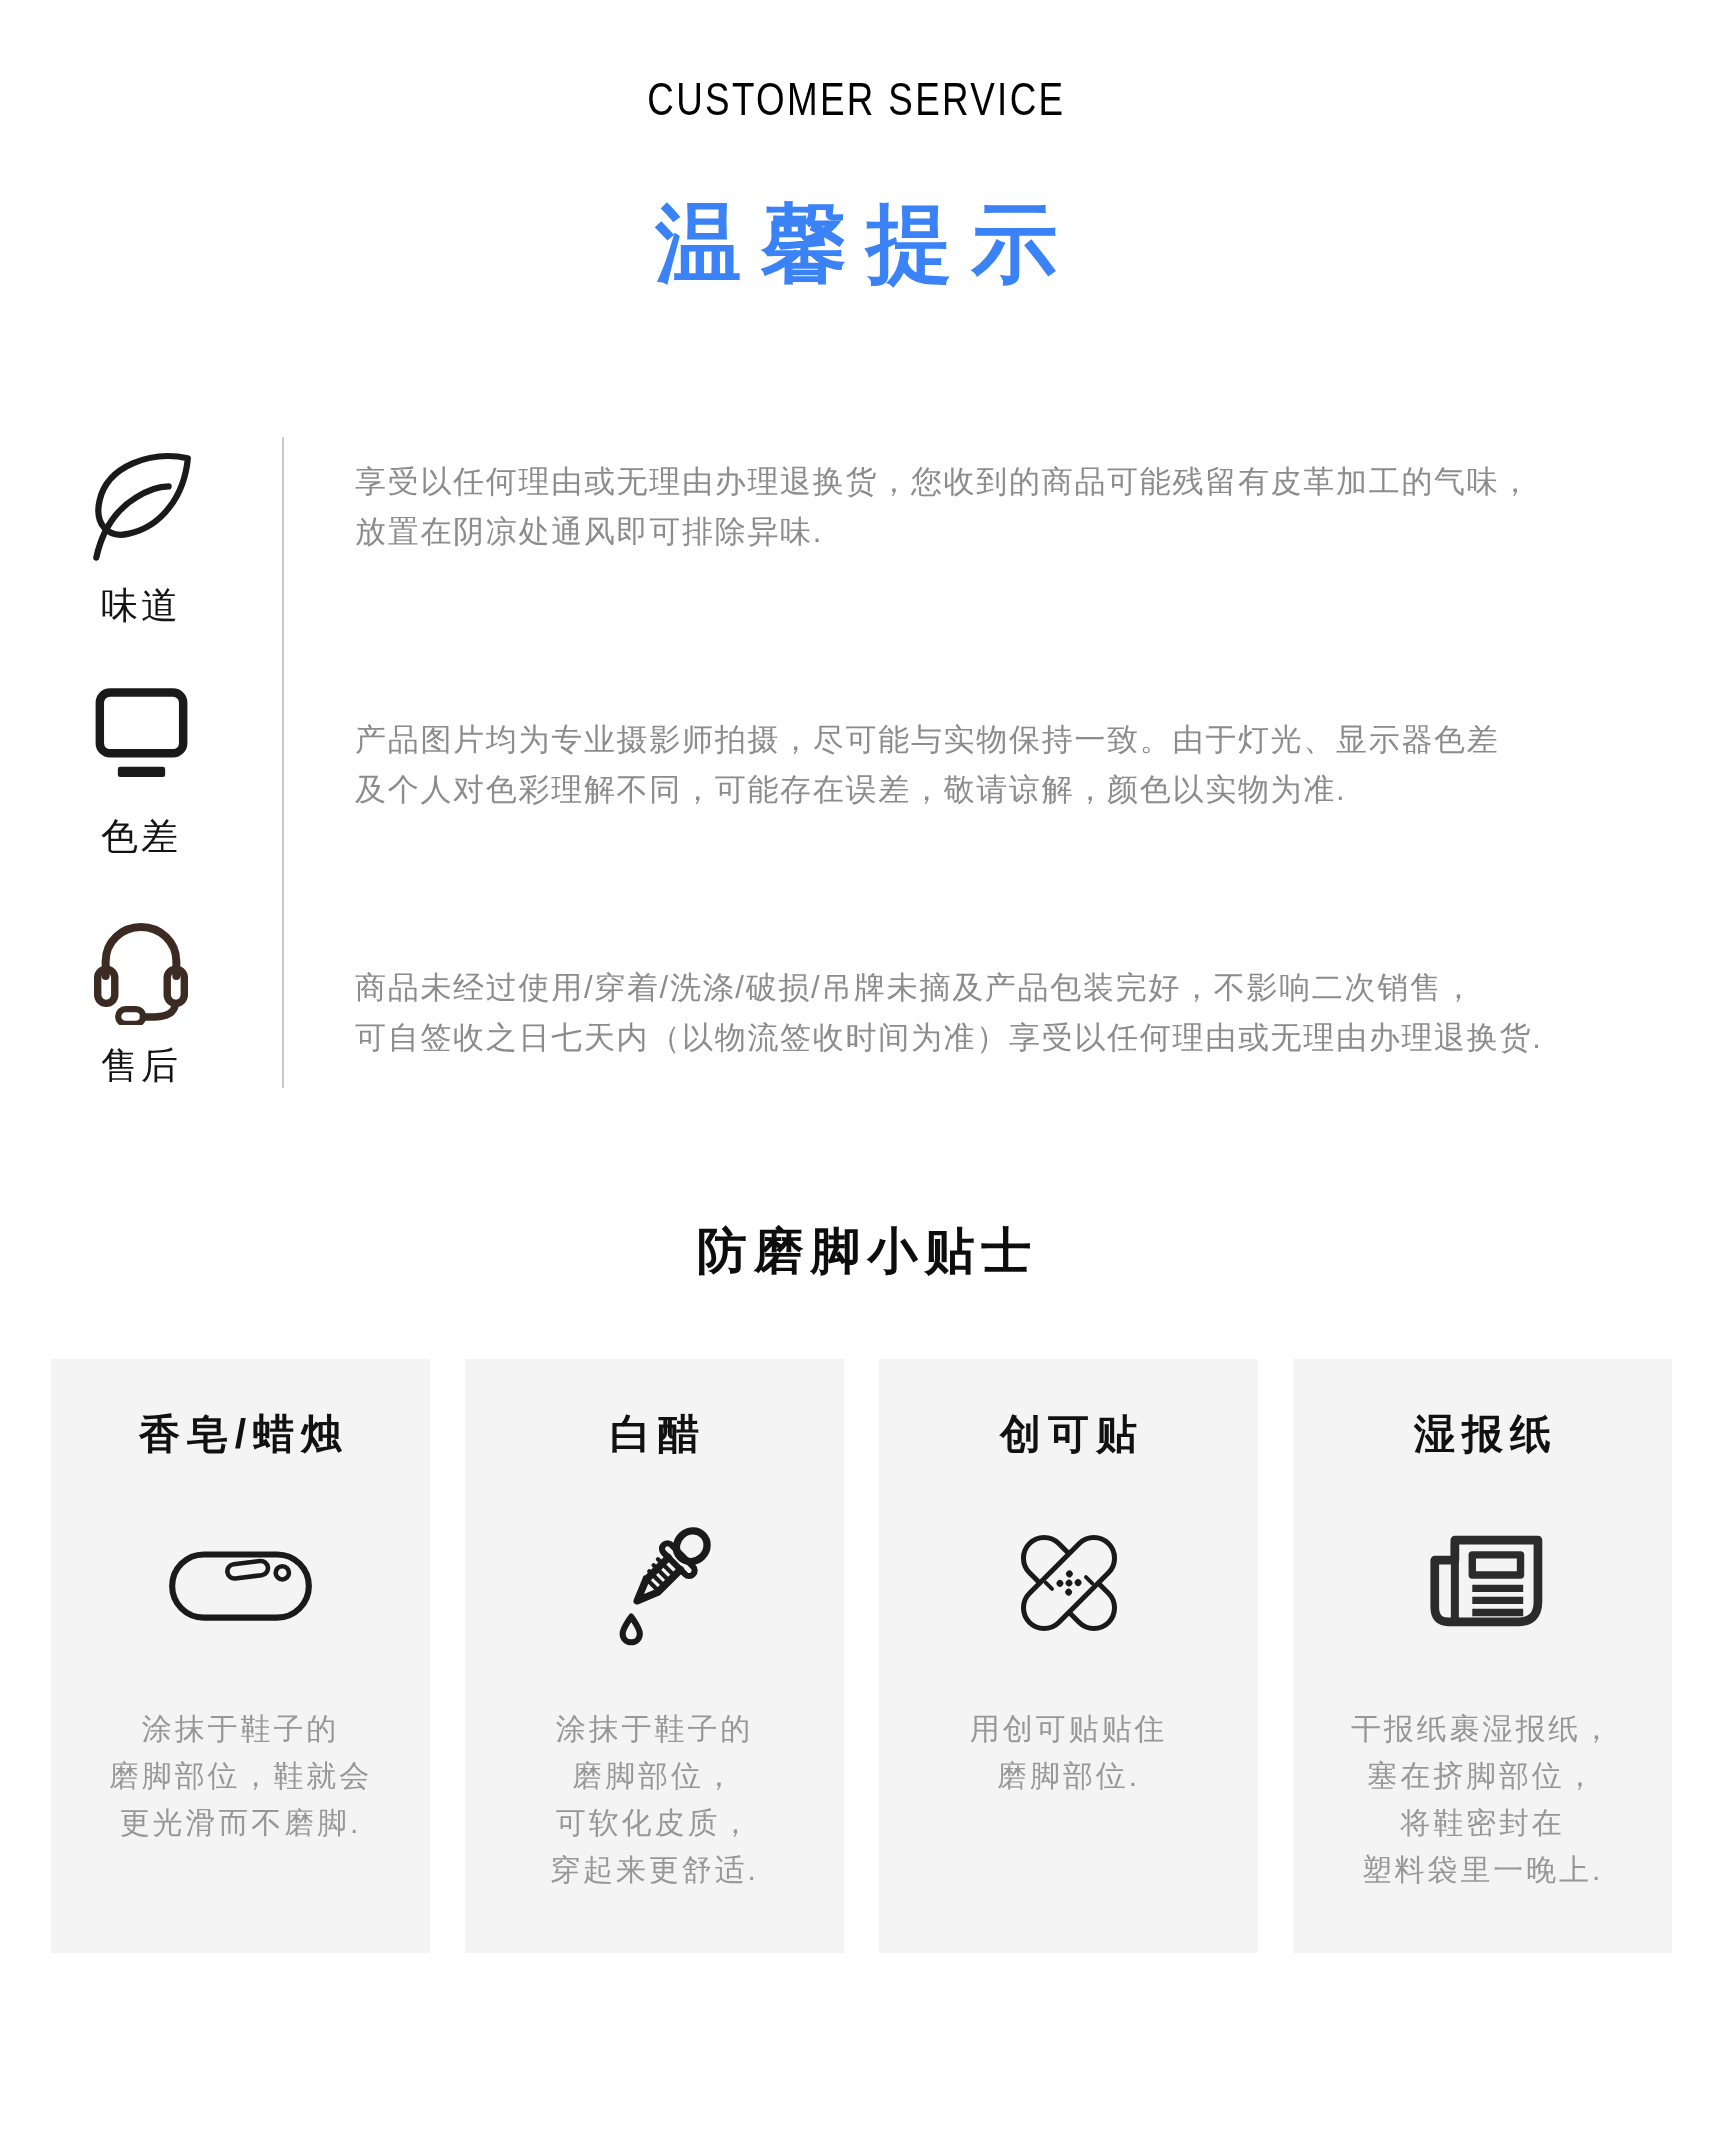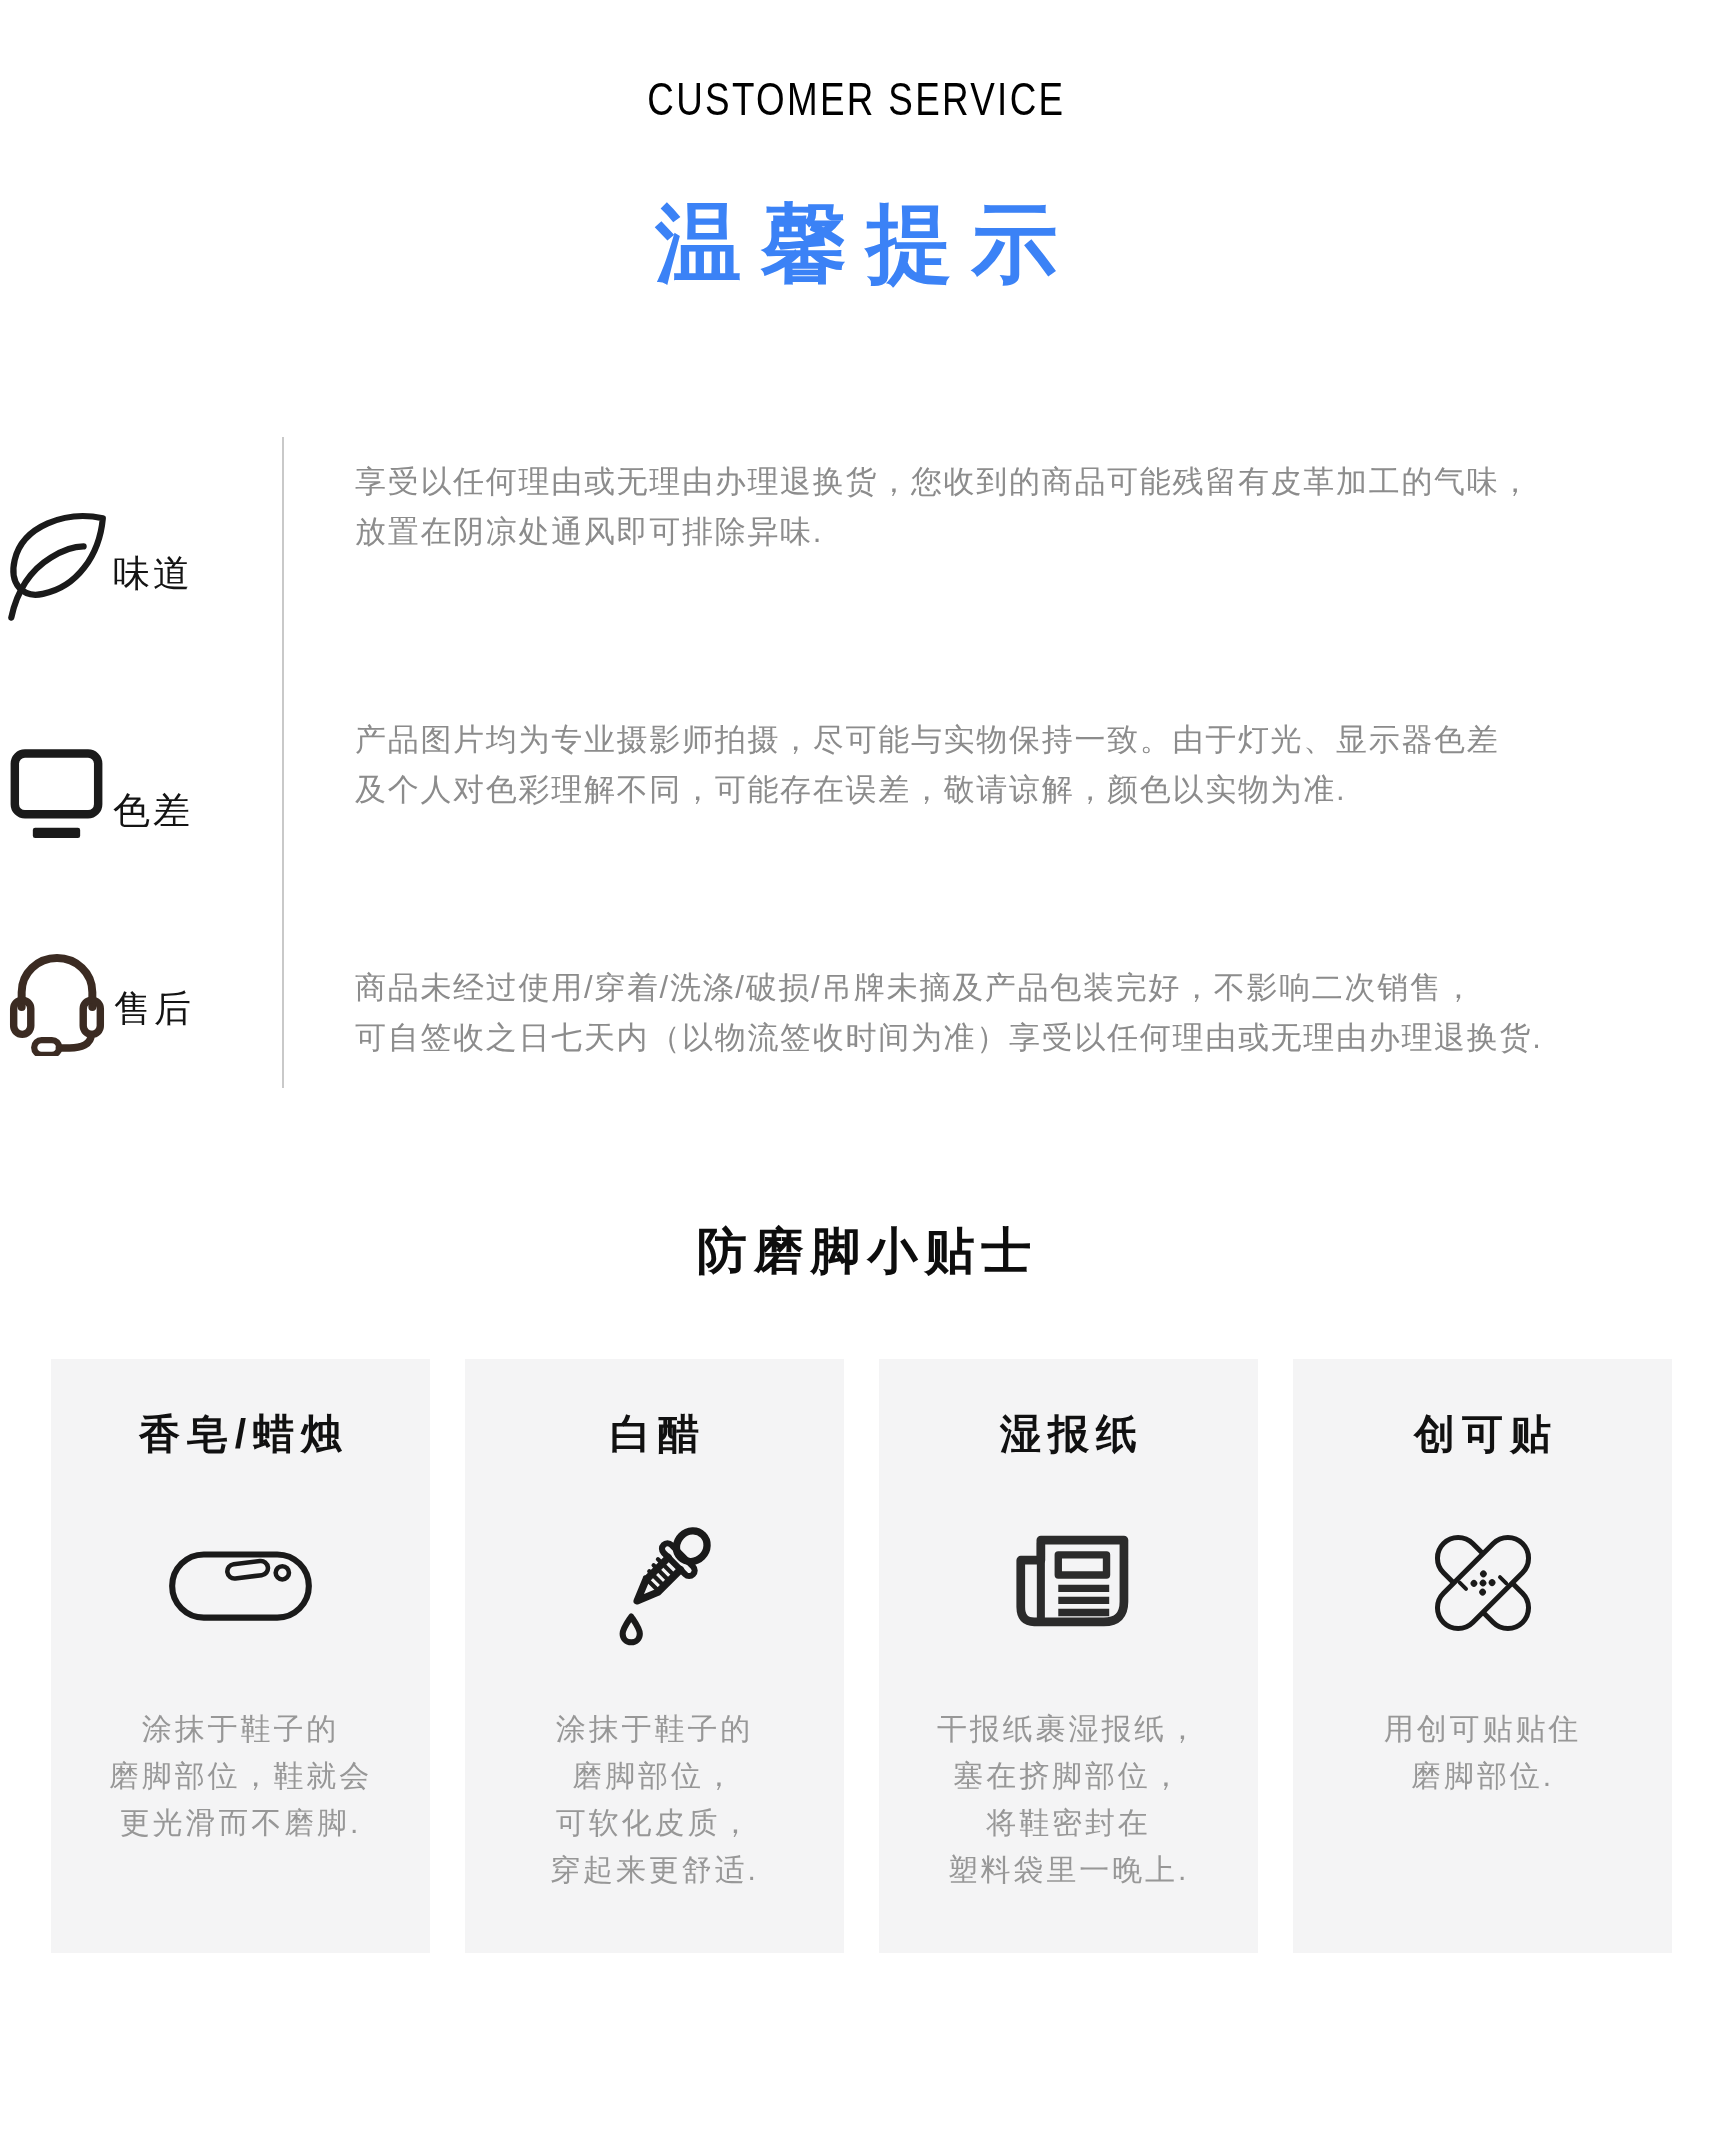--- a/index.html
+++ b/index.html
@@ -41,21 +41,21 @@
     left:282px;top:-3.4px;
     width:1.7px;height:651px;
     background:#c9c9c9;
   }
   .tip-row{display:flex;}
   .tip-row.r1{height:240px;}
   .tip-row.r2{height:228px;}
   .tip-row.r3{height:179px;}
   .tip-left{
     width:282px;flex:none;
-    display:flex;flex-direction:row;align-items:center;
+    display:flex;flex-direction:column;align-items:center;
   }
   .tip-label{
     font-size:37px;
     color:#141414;
     letter-spacing:2.9px;
     line-height:1;
   }
   .r1 .tip-icon{margin-top:8px;}
   .r1 .tip-label{margin-top:26px;}
   .r2 .tip-icon{margin-top:8px;}
@@ -207,38 +207,20 @@
             <path d="M43 37 L43 63 L50 80 L57 63 L57 37" stroke-width="6"></path>
             <path d="M38 44 H57 M39 50 H57 M40 56 H57 M41 62 H57" stroke-width="3.5"></path>
           </g>
           <path d="M31 87 C 35 93 38 97 38 101 C 38 105 35 108 31 108 C 27 108 24 105 24 101 C 24 97 27 93 31 87 Z" stroke-width="5"></path>
         </svg>
       </div>
       <div class="card-desc">涂抹于鞋子的
 磨脚部位，
 可软化皮质，
 穿起来更舒适.</div>
-    </div>
-
-    <div class="card">
-      <div class="card-title">湿报纸</div>
-      <div class="card-icon">
-        <svg width="134" height="134" viewBox="0 0 100 100" fill="none" stroke="#2b2b2b" stroke-linejoin="round">
-          <path d="M29 18 H91 V64 Q91 79 76 79 H24 Q14 79 14 68 V33 H29 Z" stroke-width="6.5"></path>
-          <line x1="29" y1="20" x2="29" y2="77" stroke-width="6"></line>
-          <rect x="42" y="29" width="36" height="15" stroke-width="5.5"></rect>
-          <line x1="42" y1="54" x2="80" y2="54" stroke-width="5.5"></line>
-          <line x1="42" y1="63" x2="80" y2="63" stroke-width="5.5"></line>
-          <line x1="42" y1="72" x2="80" y2="72" stroke-width="5.5"></line>
-        </svg>
-      </div>
-      <div class="card-desc">干报纸裹湿报纸，
-塞在挤脚部位，
-将鞋密封在
-塑料袋里一晚上.</div>
     </div>
 
     <div class="card">
       <div class="card-title">创可贴</div>
       <div class="card-icon">
         <svg width="134" height="112" viewBox="0 0 240 200" fill="none">
           <g transform="rotate(45 120 100)">
             <rect x="20" y="63" width="200" height="74" rx="37" fill="#f4f4f5" stroke="#1a1a1a" stroke-width="9"></rect>
           </g>
           <g transform="rotate(-45 120 100)">
@@ -250,15 +232,33 @@
             <circle cx="120" cy="100" r="6" fill="#1a1a1a"></circle>
             <circle cx="108" cy="111" r="6" fill="#1a1a1a"></circle>
             <circle cx="132" cy="111" r="6" fill="#1a1a1a"></circle>
           </g>
         </svg>
       </div>
       <div class="card-desc">用创可贴贴住
 磨脚部位.</div>
     </div>
 
+    <div class="card">
+      <div class="card-title">湿报纸</div>
+      <div class="card-icon">
+        <svg width="134" height="134" viewBox="0 0 100 100" fill="none" stroke="#2b2b2b" stroke-linejoin="round">
+          <path d="M29 18 H91 V64 Q91 79 76 79 H24 Q14 79 14 68 V33 H29 Z" stroke-width="6.5"></path>
+          <line x1="29" y1="20" x2="29" y2="77" stroke-width="6"></line>
+          <rect x="42" y="29" width="36" height="15" stroke-width="5.5"></rect>
+          <line x1="42" y1="54" x2="80" y2="54" stroke-width="5.5"></line>
+          <line x1="42" y1="63" x2="80" y2="63" stroke-width="5.5"></line>
+          <line x1="42" y1="72" x2="80" y2="72" stroke-width="5.5"></line>
+        </svg>
+      </div>
+      <div class="card-desc">干报纸裹湿报纸，
+塞在挤脚部位，
+将鞋密封在
+塑料袋里一晚上.</div>
+    </div>
+
   </div>
 </div>
 
 
 </body></html>

